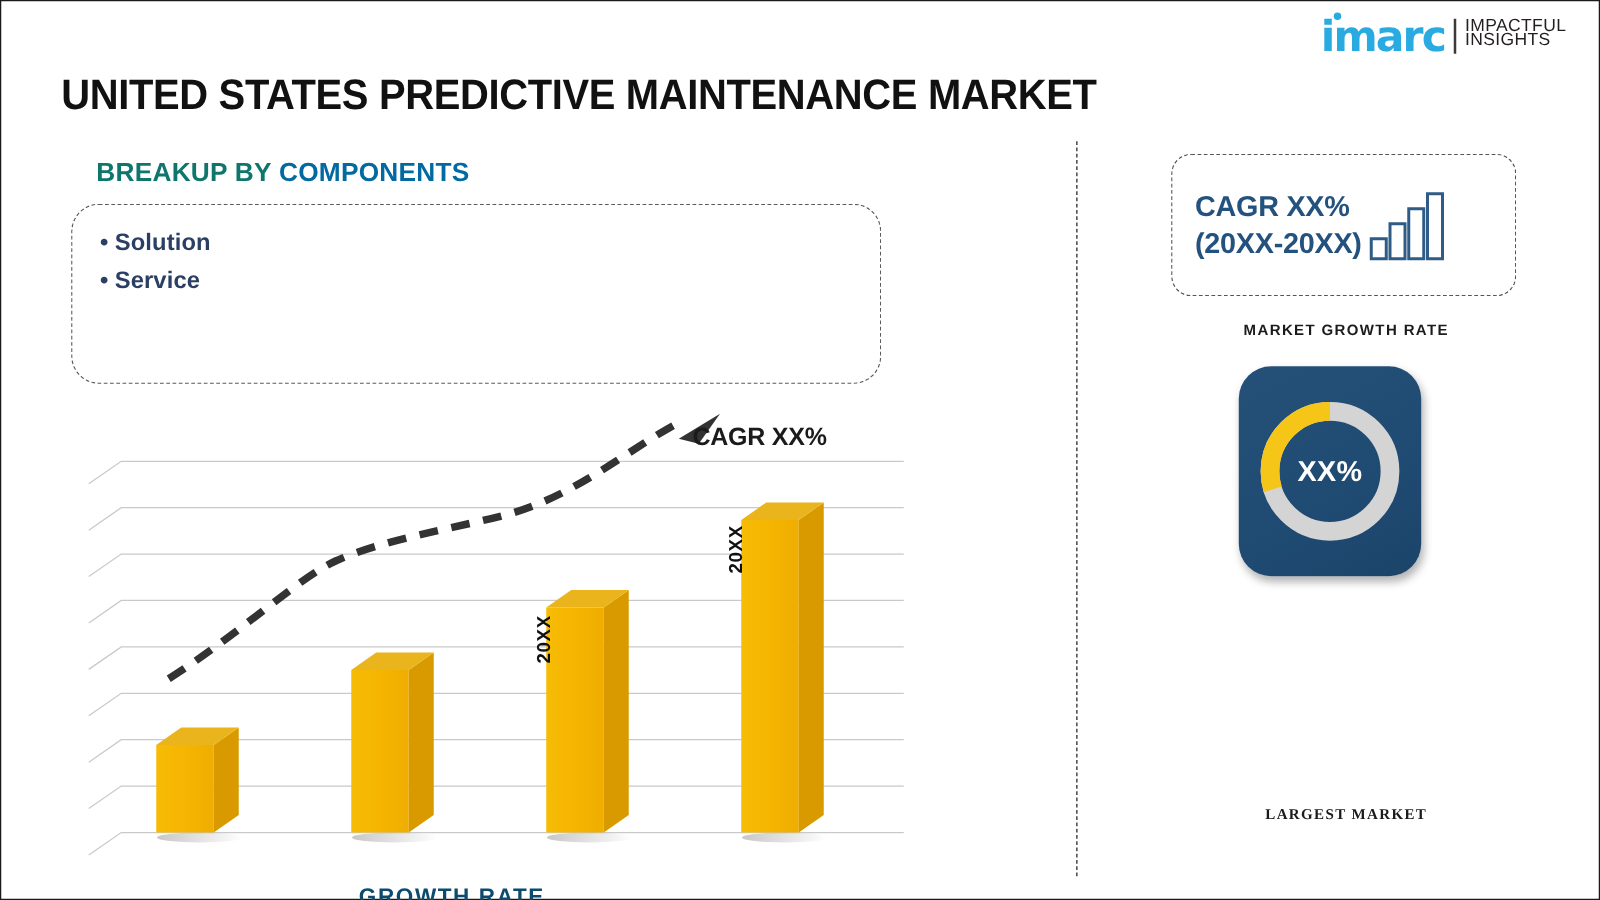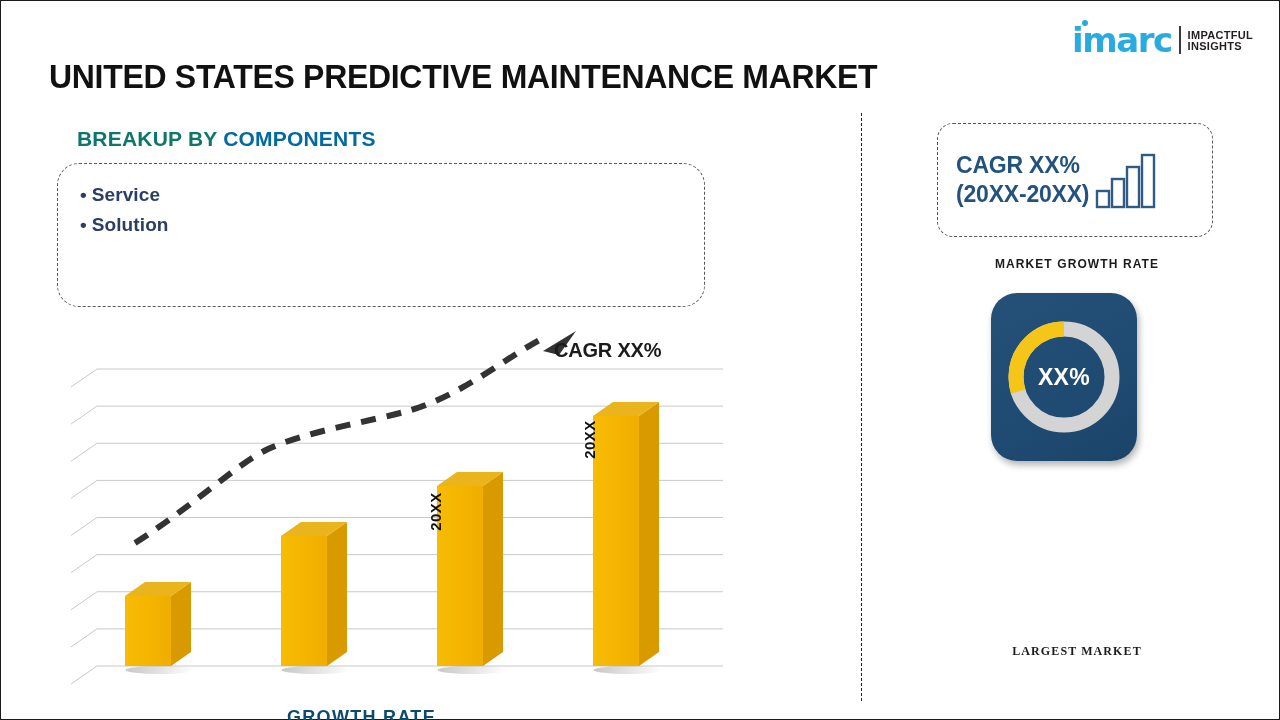--- a/index.html
+++ b/index.html
@@ -7,25 +7,25 @@
     width:1280px;height:720px;overflow:hidden;background:#ffffff;
     font-family:"Liberation Sans", sans-serif;
     -webkit-font-smoothing:antialiased;
   }
   #slide{
     position:relative;width:1280px;height:720px;box-sizing:border-box;
     border:1px solid #1a1a1a;background:#fff;
   }
 
   
-  .logo{position:absolute;top:14px;right:26px;display:flex;align-items:flex-end;height:40px;}
+  .logo{position:absolute;top:14px;right:26px;display:flex;height:40px;}
   .logo-word{position:relative;font-size:34px;font-weight:700;color:#29ABE2;letter-spacing:-1.5px;line-height:30px;font-family:"DejaVu Sans",sans-serif;}
   .logo-dot{position:absolute;width:6px;height:6px;border-radius:50%;background:#29ABE2;top:-5px;left:10px;}
   .logo-sep{width:2px;height:28px;background:#3a3a3a;margin:0 7px 1px 7px;}
-  .logo-tag{font-size:11px;font-weight:700;color:#231f20;line-height:11px;letter-spacing:.3px;padding-bottom:3px;}
+  .logo-tag{font-size:14px;font-weight:400;color:#231f20;line-height:11px;letter-spacing:.3px;padding-bottom:3px;}
 
   
   .title{
     position:absolute;left:48px;top:56px;
     font-size:34px;font-weight:700;color:#111;letter-spacing:-0.3px;
     font-family:"Liberation Sans Narrow","Liberation Sans",sans-serif;
     transform:scaleX(.94);transform-origin:left center;white-space:nowrap;
   }
 
   
@@ -105,24 +105,24 @@
 
   <div class="title">UNITED STATES PREDICTIVE MAINTENANCE MARKET</div>
 
   <div class="breakup">
     <span class="b1">BREAKUP BY</span>
     <span class="b2">COMPONENTS</span>
   </div>
 
   <div class="listbox">
     <div class="bullet">
+      <i>•</i><span>Solution</span>
+    </div>
+    <div class="bullet">
       <i>•</i><span>Service</span>
-    </div>
-    <div class="bullet">
-      <i>•</i><span>Solution</span>
     </div>
   </div>
 
   <div class="vdiv"></div>
 
   <div class="chart">
     <svg width="700" height="375" viewBox="0 0 700 375">
       <defs>
         <linearGradient id="barFace" x1="0" y1="0" x2="1" y2="0">
           <stop offset="0%" stop-color="#F7BC05"></stop>

